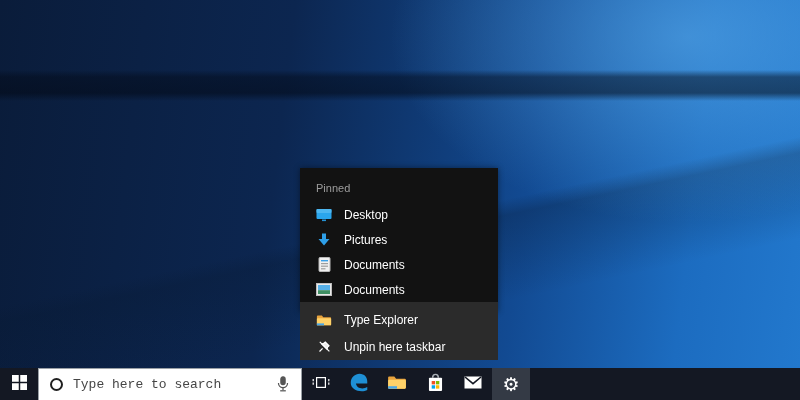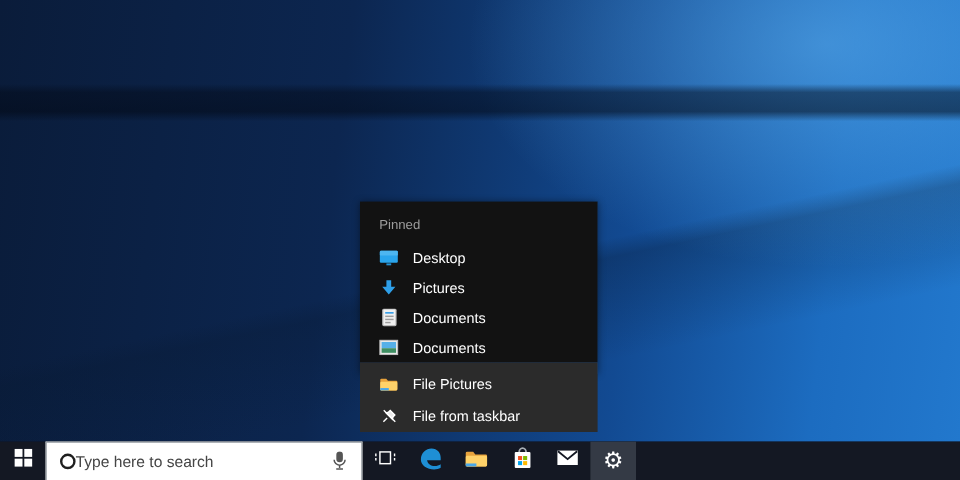--- a/index.html
+++ b/index.html
@@ -44,22 +44,22 @@
   .search-box {
     width:264px; background:#ffffff; display:flex; align-items:center;
     border:1px solid #9aa0a6; border-bottom:none;
   }
   .search-circle {
     width:13px; height:13px; border:2px solid #1f1f1f; border-radius:50%;
     margin-left:11px; flex:0 0 13px;
   }
   .search-input {
     flex:1; border:none; outline:none; background:transparent;
-    font-family:Liberation Sans, sans-serif; font-size:13px; color:#3c3c3c;
-    min-width:0;
+    font-family:Liberation Mono, monospace; font-size:13px; color:#3c3c3c;
+    padding-left:10px; min-width:0;
   }
   .search-input::placeholder { color:#454545; opacity:1; }
   .mic { margin-right:11px; flex:0 0 14px; display:flex; align-items:center; }
   .tb-btn {
     width:38px; display:flex; align-items:center; justify-content:center; cursor:default;
   }
   .tb-btn.active { background:#343a45; }
   .gear-glyph { color:#ffffff; font-size:19px; line-height:1; font-family:"DejaVu Sans", sans-serif; }
 </style>
 </head>
@@ -118,34 +118,34 @@
 
   <div class="jl-tasks">
     <div class="jl-row">
       <span class="jl-ic">
         <svg width="17" height="14" viewBox="0 0 18 14">
           <path d="M1 3 a1 1 0 0 1 1 -1 h4.6 l1.6 2 H16 a1 1 0 0 1 1 1 v7 a1 1 0 0 1 -1 1 H2 a1 1 0 0 1 -1 -1 Z" fill="#e8a33d"></path>
           <rect x="1" y="5" width="16" height="8" rx="1" fill="#ffd269"></rect>
           <rect x="1" y="10.8" width="8" height="2.2" fill="#4aa7e8"></rect>
         </svg>
       </span>
-      <span class="jl-label">File Pictures</span>
+      <span class="jl-label">Type Explorer</span>
     </div>
 
     <div class="jl-row">
       <span class="jl-ic">
         <svg width="15" height="15" viewBox="0 0 15 15">
           <g stroke="#ffffff" fill="none" stroke-width="1.2">
             <path d="M8.2 3 L12 6.8 L10.6 8.2 L10 10.2 L4.8 5 L6.8 4.4 Z" fill="#ffffff" fill-opacity="0.9"></path>
             <line x1="5.6" y1="9.4" x2="2.5" y2="12.5"></line>
             <line x1="2.8" y1="2.8" x2="12.4" y2="12.4"></line>
           </g>
         </svg>
       </span>
-      <span class="jl-label">File from taskbar</span>
+      <span class="jl-label">Unpin here taskbar</span>
     </div>
   </div>
 </div>
 
 <div class="taskbar">
   <div class="tb-btn start-btn">
     <span>
       <svg width="15" height="15" viewBox="0 0 16 16">
         <g fill="#ffffff">
           <rect x="0" y="0" width="7.2" height="7.2"></rect>

